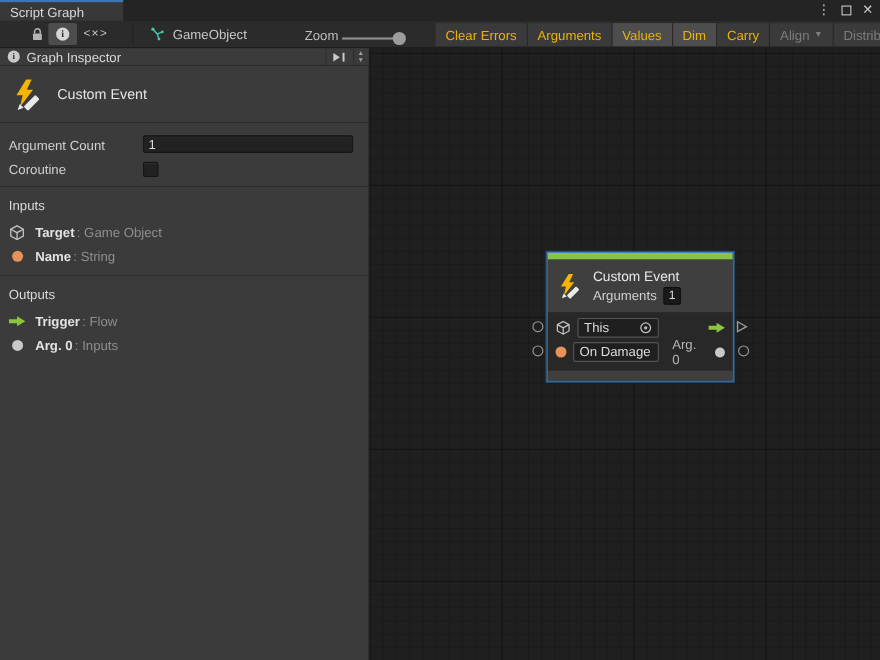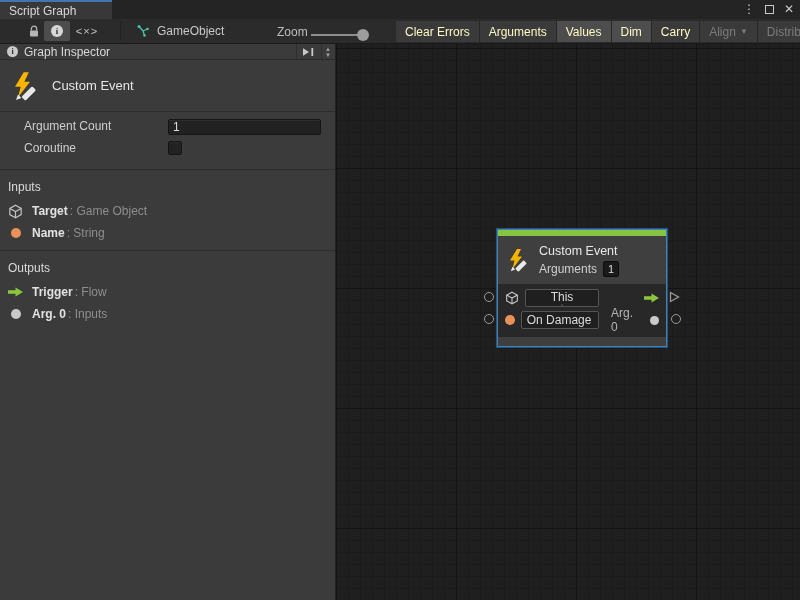--- a/index.html
+++ b/index.html
@@ -26,39 +26,39 @@
                 display:flex; align-items:center; justify-content:center; }
   .code-glyph { color:#c4c4c4; font-size:11px; letter-spacing:1px; }
   .tb-sep { position:absolute; top:2px; width:1px; height:20px; background:#222; }
   .go-group { position:absolute; left:136px; top:2px; height:20px; display:flex; align-items:center; gap:7px; color:#c9c9c9; }
   .zoom-label { position:absolute; left:277px; top:6px; color:#bdbdbd; }
   .zoom-track { position:absolute; left:311px; top:15px; width:56px; height:2px; background:#8f8f8f; }
   .zoom-handle { position:absolute; left:357px; top:10px; width:12px; height:12px; border-radius:50%; background:#9c9c9c; }
   .zoom-value { position:absolute; left:396px; top:6px; color:#bdbdbd; }
   .btn-row { position:absolute; left:396px; top:2px; height:21px; display:flex; }
   .tb-btn { height:21px; padding:0 9px; background:#3a3a3a; border-right:1px solid #272727;
-            display:flex; align-items:center; gap:4px; color:#fef9c3; white-space:nowrap; }
+            display:flex; align-items:center; gap:4px; color:#eab308; white-space:nowrap; }
   .tb-btn.active { background:#4d4d4d; }
   .tb-btn.disabled { color:#7c7c7c; }
   .caret { font-size:8px; color:#7c7c7c; }
 
   
   .sidebar { position:absolute; left:0; top:44px; width:336px; height:556px; background:#3b3b3b;
              border-right:1px solid #232323; }
   .sb-header { height:16px; background:#3b3b3b; border-bottom:1px solid #2a2a2a;
                display:flex; align-items:center; padding:0 4px 0 7px; gap:6px; }
   .sb-header .infocircle { width:11px; height:11px; font-size:8px; background:#c9c9c9; }
   .sb-header-title { flex:1; color:#d8d8d8; }
   .sb-header-icons { display:flex; align-items:center; gap:4px; border-left:1px solid #2e2e2e; padding-left:5px; height:100%; }
   .spinners { display:flex; flex-direction:column; line-height:6px; font-size:6px; color:#a0a0a0; padding-left:3px; border-left:1px solid #2e2e2e; height:100%; justify-content:center; }
   .title-section { height:51px; display:flex; align-items:center; gap:12px; padding-left:10px; }
   .graph-title { color:#e5e5e5; font-size:13px; }
   .divider { height:1px; background:#2d2d2d; }
   .fields-section { padding:7px 0 6px; }
-  .insp-row { display:flex; align-items:flex-start; height:20px; padding:0 14px 0 24px; margin-bottom:2px;gap:22px; }
+  .insp-row { display:flex; align-items:flex-end; height:20px; padding:0 14px 0 8px; margin-bottom:2px; }
   .insp-label { flex:0 0 122px; color:#cfcfcf; }
   .text-field { flex:1; height:16px; background:#222; border:1px solid #151515; border-radius:2px;
                 color:#dcdcdc; padding:0 4px; display:flex; align-items:center;
                 box-shadow: inset 0 1px 0 rgba(255,255,255,0.05); }
   .checkbox { width:14px; height:14px; background:#222; border:1px solid #151515; border-radius:2px;
               box-shadow: inset 0 1px 0 rgba(255,255,255,0.05); }
   .section-heading { color:#dadada; padding:10px 8px 6px; }
   .port-row { display:flex; align-items:center; gap:9px; padding:4px 8px; height:22px; }
   .port-icon { width:15px; display:flex; justify-content:center; align-items:center; }
   .port-name { color:#e2e2e2; font-weight:bold; }
@@ -83,21 +83,21 @@
   .node-colorbar { height:6px; background:#87c445; }
   .node-header { height:48px; background:#3f3f3f; display:flex; align-items:center; gap:9px; padding:0 8px; }
   .node-title { color:#e8e8e8; font-size:12.5px; margin-bottom:3px; }
   .args-line { display:flex; align-items:center; gap:6px; color:#cfcfcf; }
   .argbox { width:16px; height:16px; background:#1a1a1a; border:1px solid #0d0d0d; border-radius:2px;
             color:#dcdcdc; display:flex; align-items:center; justify-content:center; font-size:11px; }
   .node-body { background:#282828; padding:4px 7px 5px; }
   .node-row { display:flex; align-items:center; height:20px; margin-bottom:2px; gap:6px; }
   .mini-field { height:18px; background:#1f1f1f; border:1px solid #555; border-radius:2px;
                 display:flex; align-items:center; padding:0 5px; color:#dcdcdc; }
-  .this-field { width:74px; justify-content:space-between;flex-direction:column; }
+  .this-field { width:74px; justify-content:space-between; }
   .name-field { width:80px; }
   .spacer { flex:1; }
   .arg0-label { color:#b4b4b4; margin-right:2px; }
   .node-footer { height:9px; background:#3f3f3f; }
 
   
   .ext-port-circle { position:absolute; width:10px; height:10px; border-radius:50%;
                      border:1.4px solid #9a9a9a; background:transparent; }
   .ext-port-tri { position:absolute; width:11px; height:12px; }
 </style>

